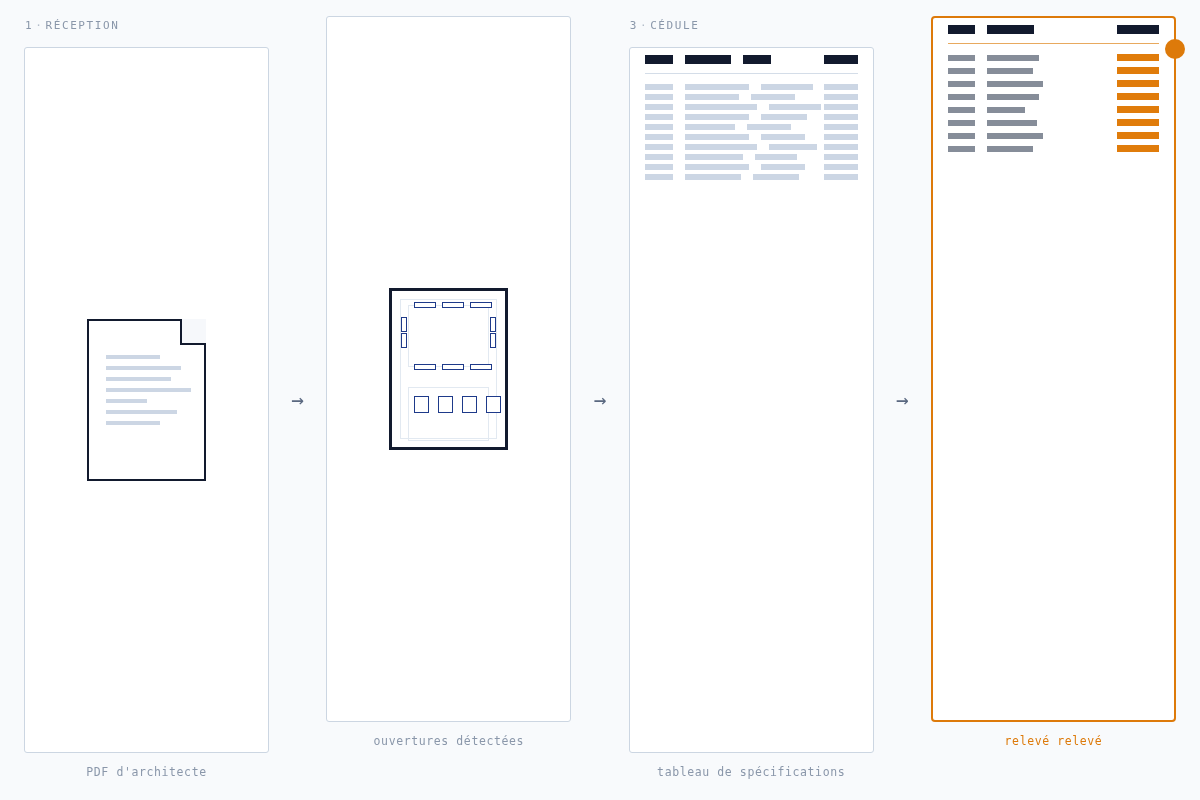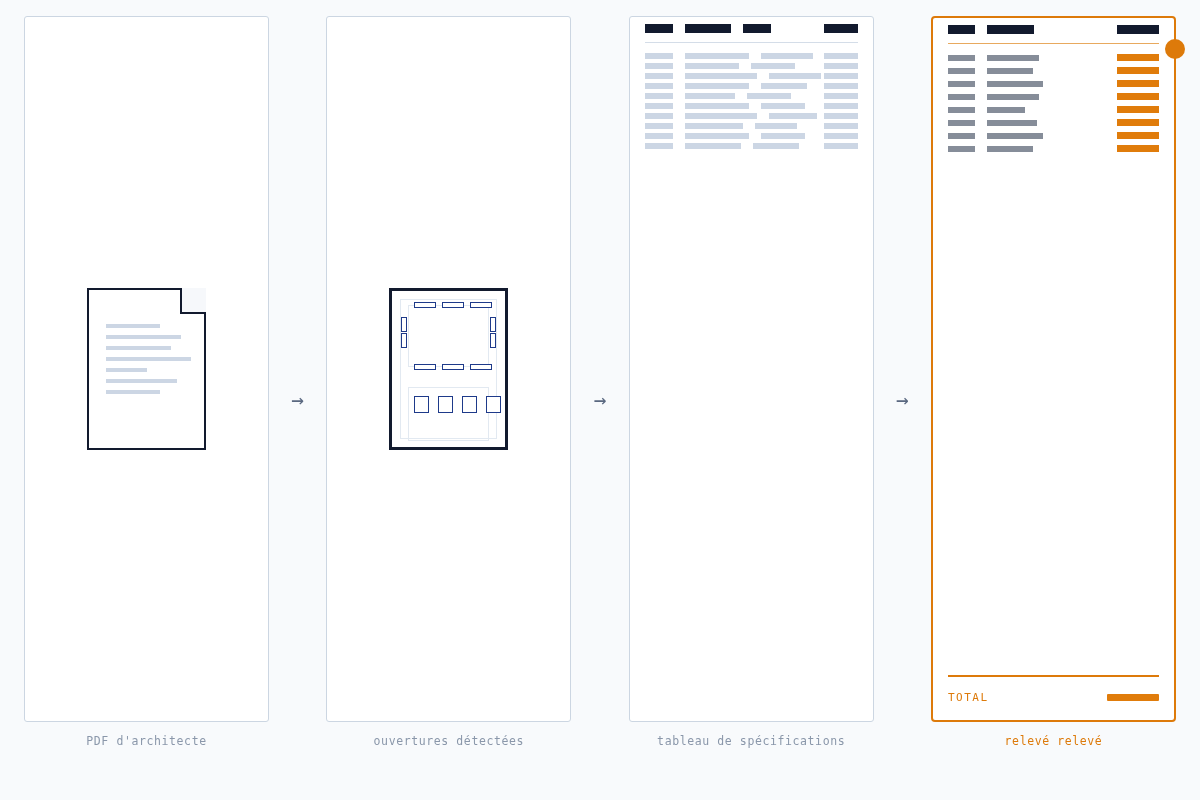--- a/index.html
+++ b/index.html
@@ -221,20 +221,23 @@
     right: 15px;
     z-index: 5;
   }
 </style>
 </head>
 <body>
 
 <div class="stage-flow">
 
   <div class="col">
+    <div class="col-head">
+      <span class="hnum">1</span><span class="hdot">·</span><span class="htitle">RÉCEPTION</span>
+    </div>
     <div class="panel">
       <div class="doc-wrap">
         <div class="doc">
           <div class="doc-fold"></div>
           <div class="doc-lines" id="doc-lines">
               <i style="width: 64%;"></i>
               <i style="width: 88%;"></i>
               <i style="width: 76%;"></i>
               <i style="width: 100%;"></i>
               <i style="width: 48%;"></i>
@@ -274,20 +277,23 @@
             </div>
         </div>
       </div>
     </div>
     <div class="col-caption">ouvertures détectées</div>
   </div>
 
   <div class="arrow">→</div>
 
   <div class="col">
+    <div class="col-head">
+      <span class="hnum">3</span><span class="hdot">·</span><span class="htitle">CÉDULE</span>
+    </div>
     <div class="panel">
       <div class="tbl">
         <div class="tbl-head" id="t3-head">
             <b style="width: 28px; margin-left: 0px;"></b>
             <b style="width: 46px; margin-left: 12px;"></b>
             <b style="width: 28px; margin-left: 12px;"></b>
             <b style="width: 34px; margin-left: auto;"></b>
           </div>
         <div class="rule"></div>
         <div id="t3-body">
@@ -404,25 +410,18 @@
               <span class="g" style="width: 56px; margin-left: 12px;"></span>
               <span class="o" style="width: 42px; margin-left: auto;"></span>
             </div>
             <div class="tbl-row">
               <span class="g" style="width: 27px; margin-left: 0px;"></span>
               <span class="g" style="width: 46px; margin-left: 12px;"></span>
               <span class="o" style="width: 42px; margin-left: auto;"></span>
             </div>
           </div>
       </div>
-      <div class="total-bar">
-        <div class="total-rule"></div>
-        <div class="total-row">
-          <div class="total-label">TOTAL</div>
-          <div class="total-val"></div>
-        </div>
-      </div>
     </div>
     <div class="col-caption">relevé relevé</div>
   </div>
 
   <div class="marker-dot"></div>
 </div>
 
 </body></html>

